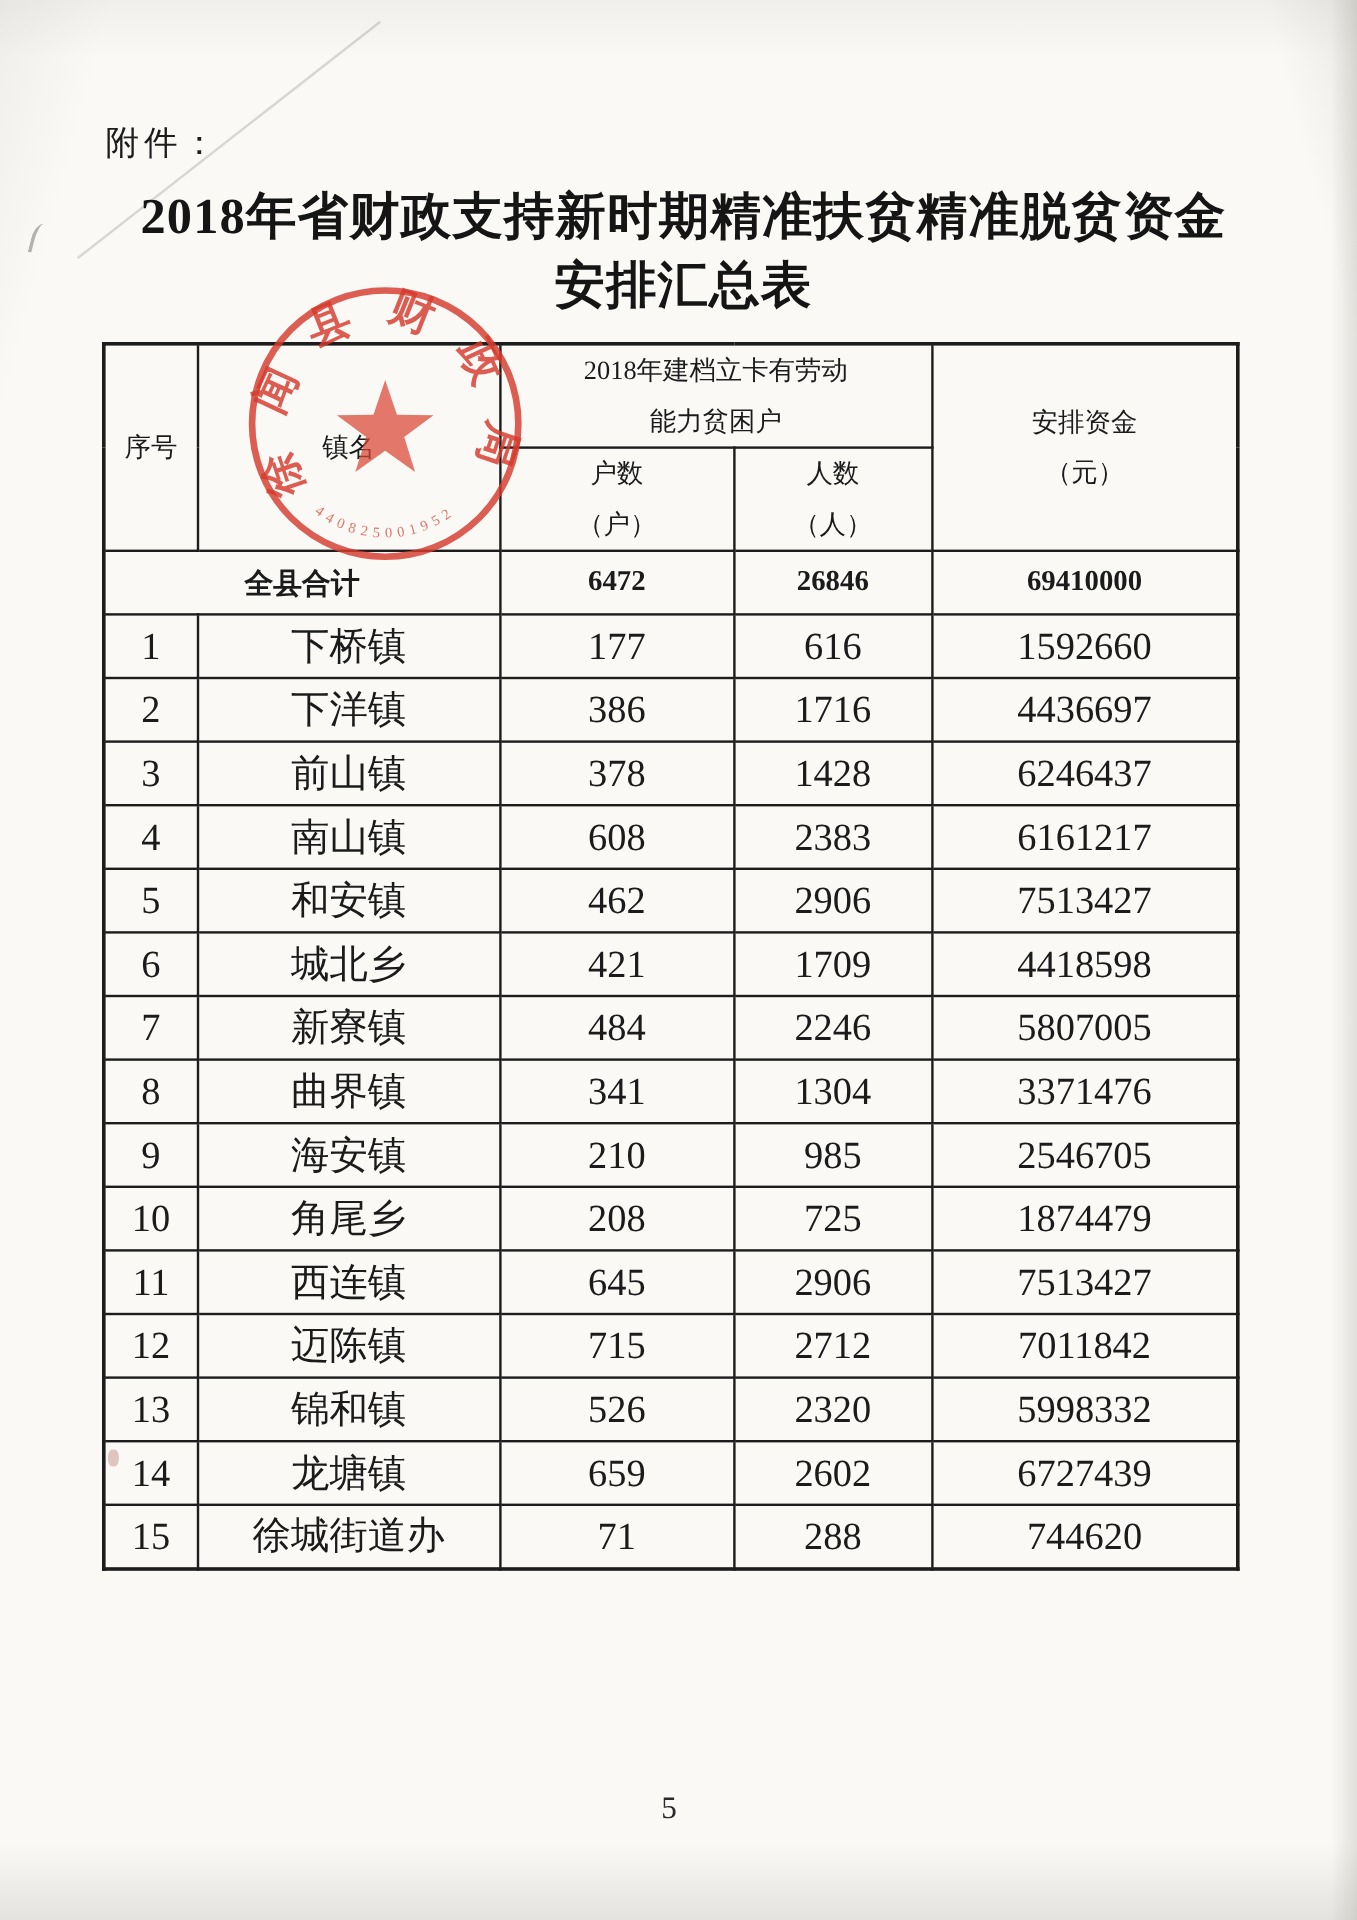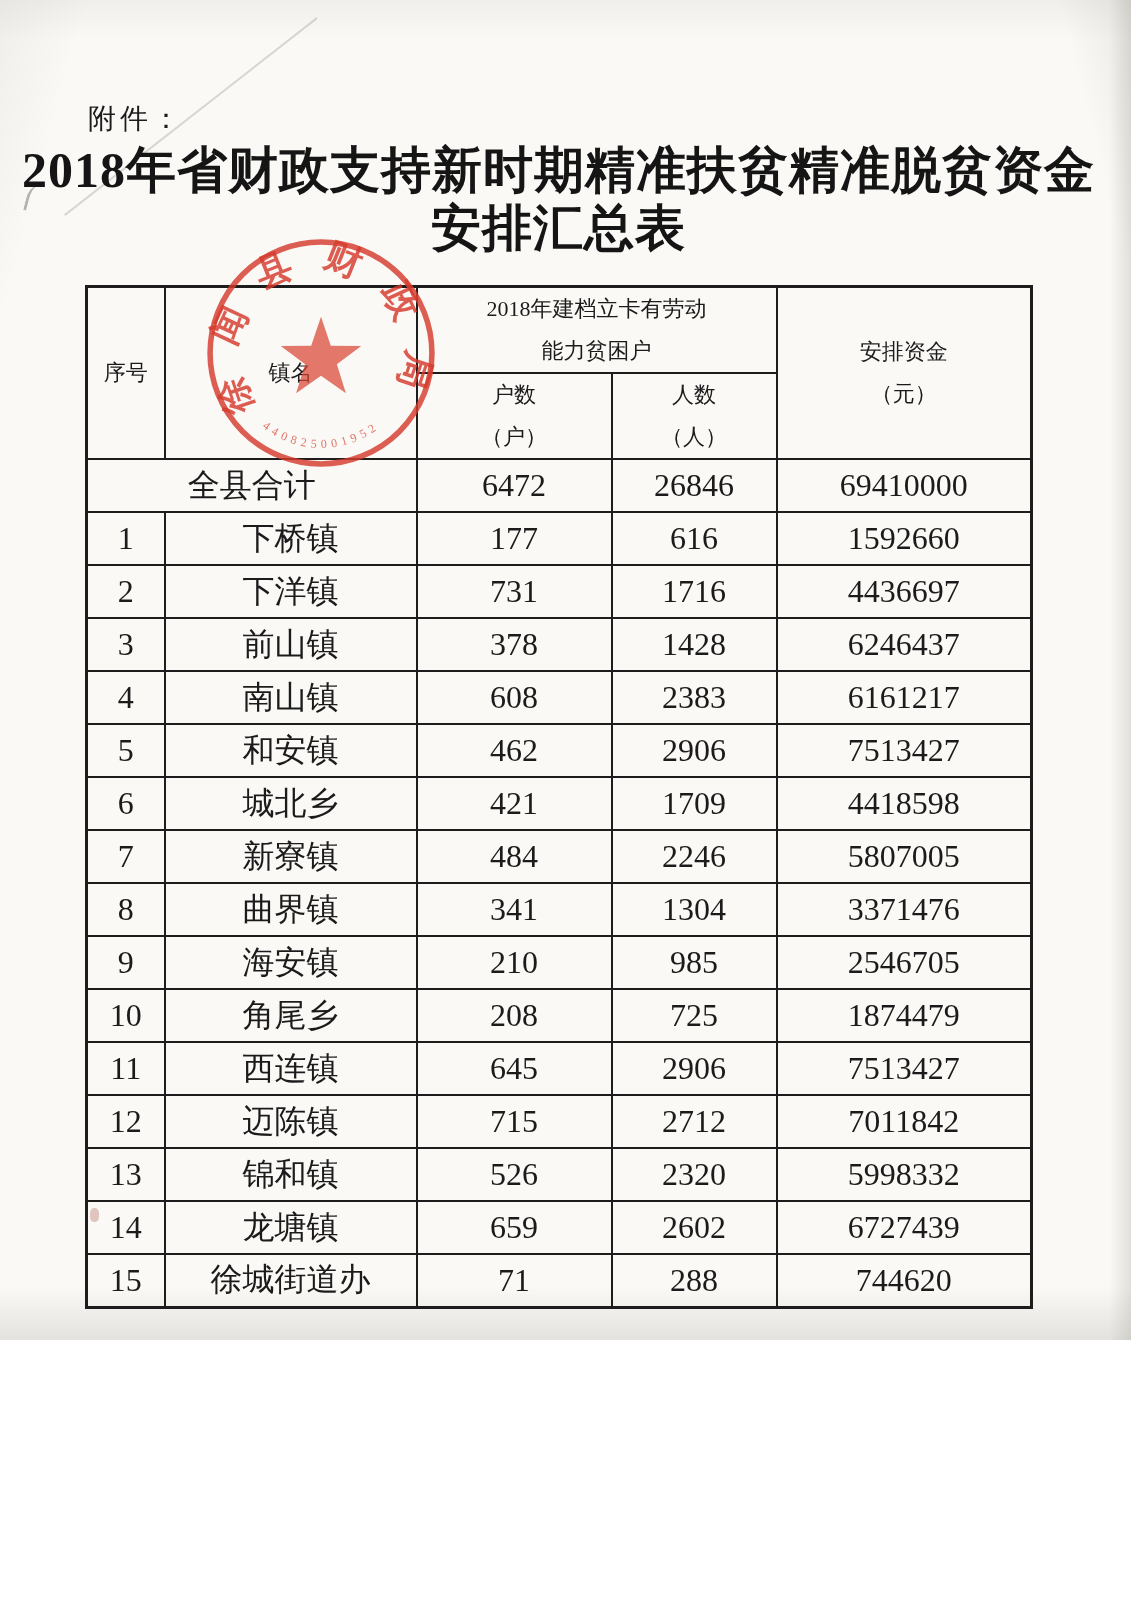--- a/index.html
+++ b/index.html
@@ -5,21 +5,21 @@
   html, body {
     margin: 0;
     padding: 0;
     width: 1131px;
     height: 1600px;
     font-family: "Liberation Serif", "DejaVu Serif", serif;
   }
   .page {
     position: relative;
     width: 1131px;
-    height: 1340px;
+    height: 1600px;
     background:
       linear-gradient(105deg, rgba(190,188,182,0.18) 0%, rgba(255,255,255,0) 6%),
       linear-gradient(255deg, rgba(170,168,162,0.22) 0%, rgba(255,255,255,0) 5%),
       linear-gradient(180deg, rgba(210,208,202,0.25) 0%, rgba(255,255,255,0) 3%, rgba(255,255,255,0) 96%, rgba(175,173,167,0.30) 100%),
       #faf9f6;
     overflow: hidden;
     color: #1c1c1c;
   }
 
   
@@ -48,23 +48,23 @@
     background: linear-gradient(to left, rgba(150,148,140,0.25), rgba(150,148,140,0));
   }
 
   
   .attachment {
     position: absolute; left: 88px; top: 100px;
     font-size: 28px; letter-spacing: 4px;
   }
   .title {
     position: absolute; left: 0; top: 140px; width: 1115px;
-    margin: 1px;
+    margin: 12px;
     text-align: center;
-    font-size: 50px; font-weight: 700;
+    font-size: 42px; font-weight: 700;
     line-height: 58px; letter-spacing: 1px;
     color: #151515;
   }
   .note {
     position: absolute; left: 88px; top: 1310px; width: 940px;
     font-size: 29px; line-height: 40px; letter-spacing: 0.5px;
   }
   .page-number {
     position: absolute; left: 0; top: 1492px; width: 1115px;
     text-align: center; font-size: 26px; color: #2a2a2a;
@@ -84,21 +84,21 @@
     vertical-align: middle;
     padding: 0;
     font-weight: 400;
     color: #1b1b1b;
   }
   table.summary thead th { font-size: 22px; line-height: 42px; }
   thead tr.h1 { height: 77px; }
   thead tr.h2 { height: 78px; }
   tbody tr { height: 53px; }
   tbody td { font-size: 32px; }
-  tr.total-row td { font-weight: 400; font-size: 32px; text-align: center; }
+  tr.total-row td { font-weight: 700; font-size: 24px; text-align: center; }
 
   
   .seal {
     position: absolute; left: 202px; top: 234px;
     width: 238px; height: 238px;
     filter: blur(0.4px);
     pointer-events: none;
   }
 </style>
 </head>
@@ -160,21 +160,21 @@
       <tr>
         <td>1</td>
         <td>下桥镇</td>
         <td>177</td>
         <td>616</td>
         <td>1592660</td>
       </tr>
       <tr>
         <td>2</td>
         <td>下洋镇</td>
-        <td>731</td>
+        <td>386</td>
         <td>1716</td>
         <td>4436697</td>
       </tr>
       <tr>
         <td>3</td>
         <td>前山镇</td>
         <td>378</td>
         <td>1428</td>
         <td>6246437</td>
       </tr>

